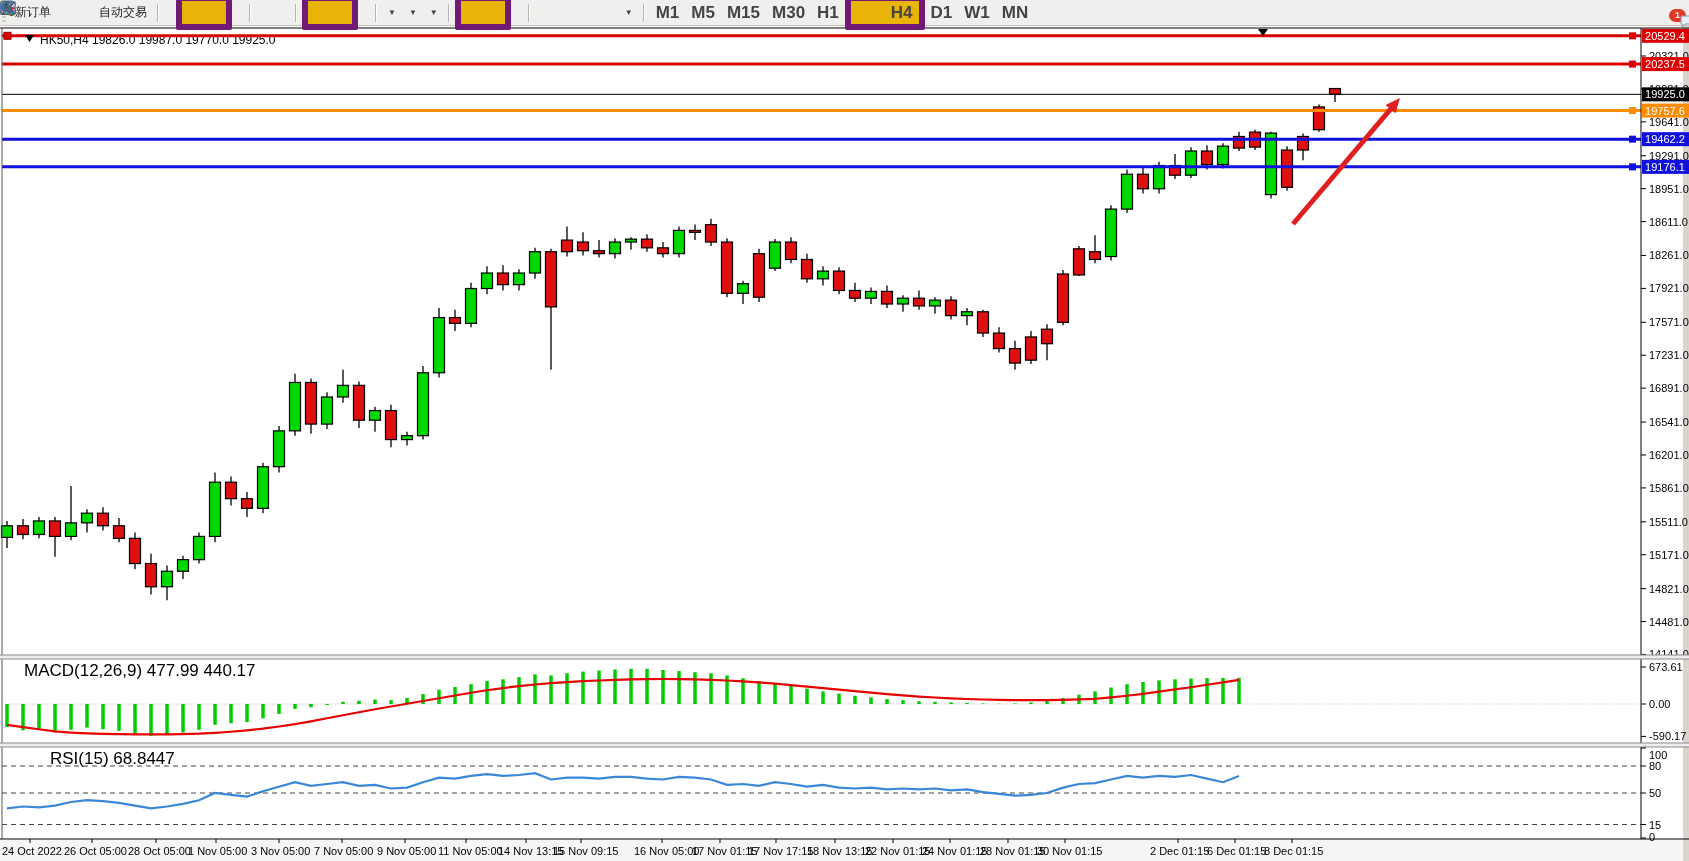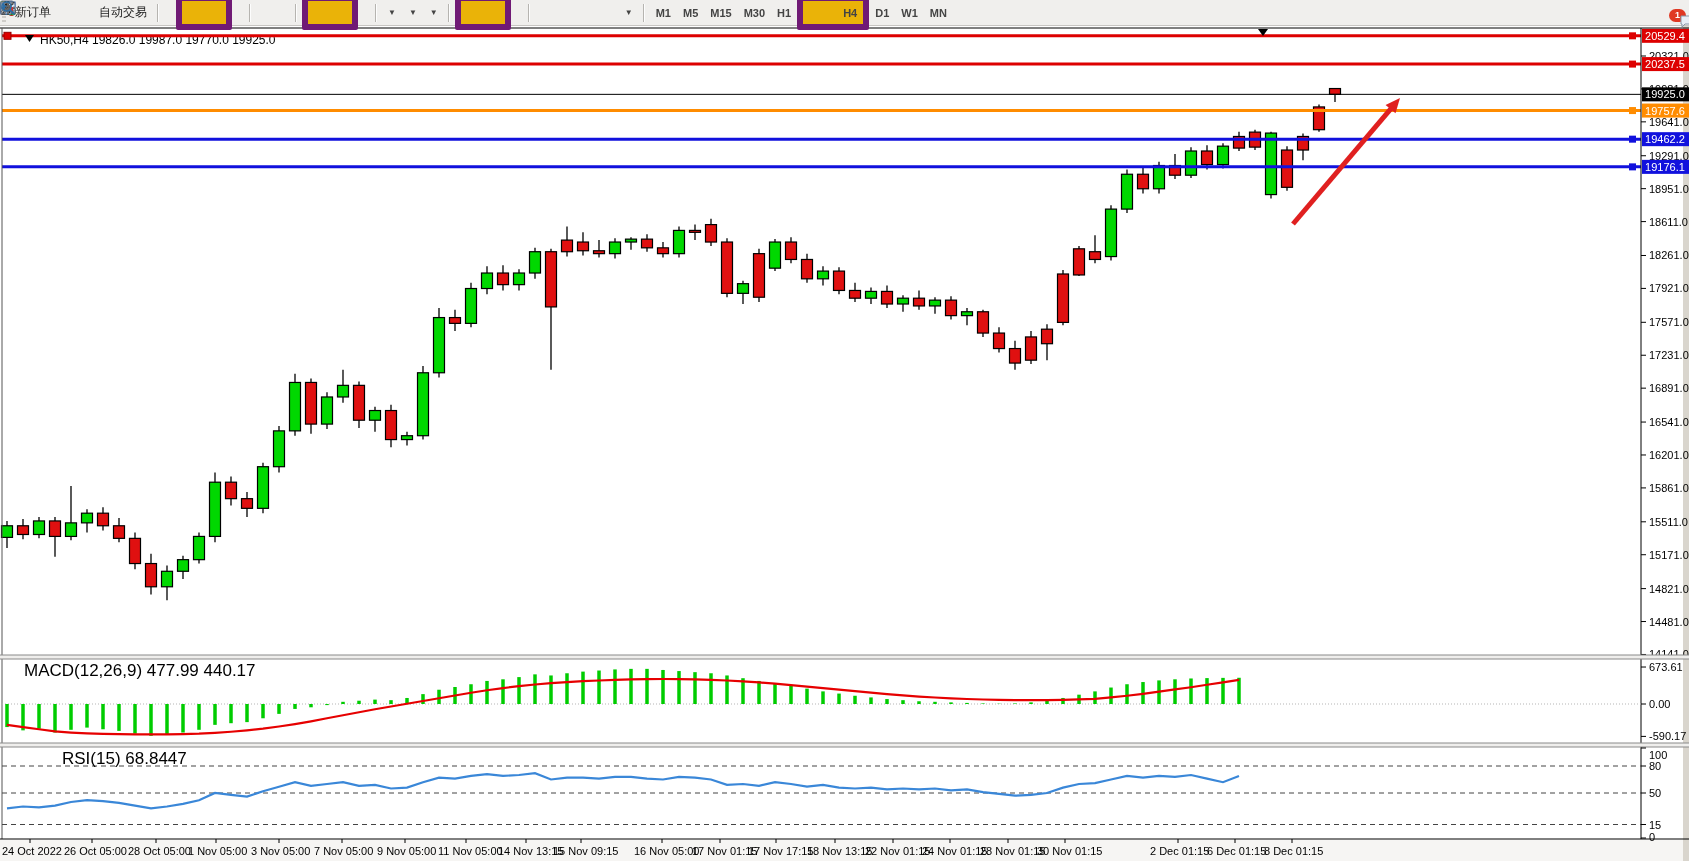--- a/index.html
+++ b/index.html
@@ -6,21 +6,21 @@
   .app{position:relative;width:1689px;height:861px;background:#ffffff;overflow:hidden;}
   
   .toolbar{position:absolute;left:0;top:0;width:1689px;height:25px;background:#f0efed;
     border-bottom:1px solid #c7c5c2;display:flex;align-items:center;gap:2px;z-index:5;
     font-size:12px;color:#222;}
   .tbtn{display:flex;align-items:center;gap:4px;padding:2px 4px;height:19px;border:1px solid transparent;
     border-radius:2px;white-space:nowrap;}
   .tbtn.pressed{background:#eab308;border:6px solid #701a75;padding-left:40px;}
   .tsep{width:1px;height:18px;background:#b6b4b0;border-right:1px solid #fdfdfd;margin:0 3px;}
   .grip{width:4px;height:18px;margin:0 2px;background:repeating-linear-gradient(#cfcdc9 0 2px,#f0efed 2px 4px);}
-  .tflabel{font-size:11px;font-weight:bold;color:#444;padding:2px 6px;}
+  .tflabel{font-size:17px;font-weight:bold;color:#444;padding:2px 6px;}
   .chev{font-size:8px;color:#444;margin-left:1px;}
   .icon16{width:16px;height:16px;display:block;}
   .tb-right{margin-left:auto;display:flex;align-items:center;margin-right:10px;gap:10px;}
   .noti{position:relative;}
   .badge{position:absolute;top:-4px;right:-7px;min-width:13px;height:13px;background:#e03823;color:#fff;
     border-radius:7px;font-size:9px;font-weight:bold;text-align:center;line-height:13px;padding:0 2px;}
   
   .ovl{position:absolute;font-size:17px;color:#000;z-index:2;white-space:nowrap;}
   svg{position:absolute;left:0;top:0;z-index:1;}
   text{font-family:"Liberation Sans",sans-serif;}
@@ -642,15 +642,15 @@
       <div class="noti">
         <svg class="icon16" viewBox="0 0 16 16">
           <path d="M2 3h11v8H6l-3 3v-3H2z" fill="#e8eef6" stroke="#8a97a8"></path>
         </svg>
         <div class="badge">1</div>
       </div>
     </div>
   </div>
 
   <div class="ovl" style="left:24px;top:661px;">MACD(12,26,9) 477.99 440.17</div>
-  <div class="ovl" style="left:36px;top:749px;padding-left:26px;">RSI(15) 68.8447</div>
+  <div class="ovl" style="left:24px;top:749px;padding-left:26px;">RSI(15) 68.8447</div>
 
 </div>
 
 </body></html>

